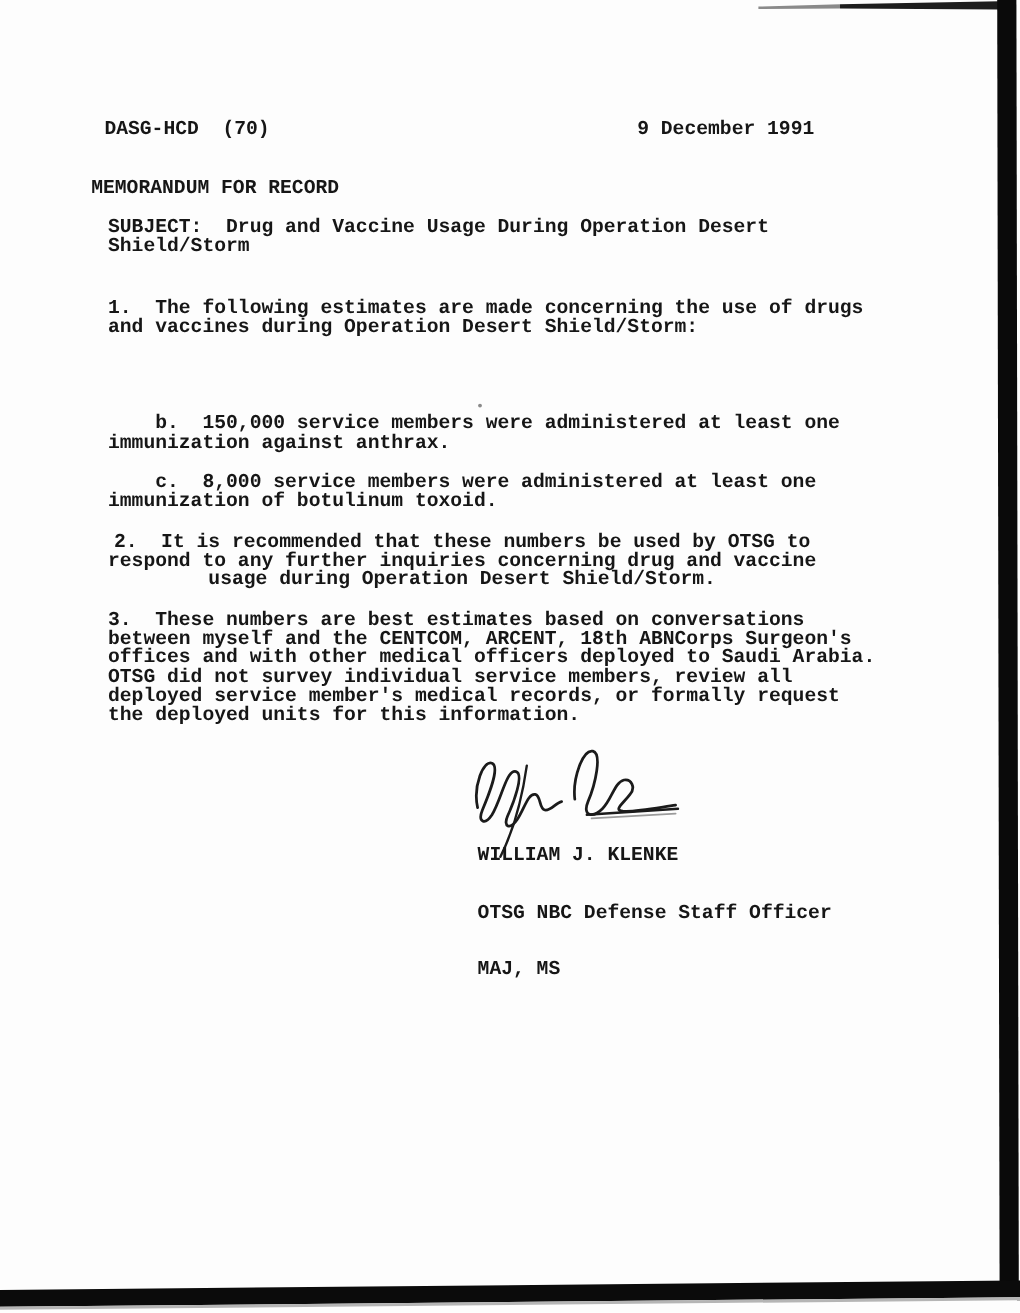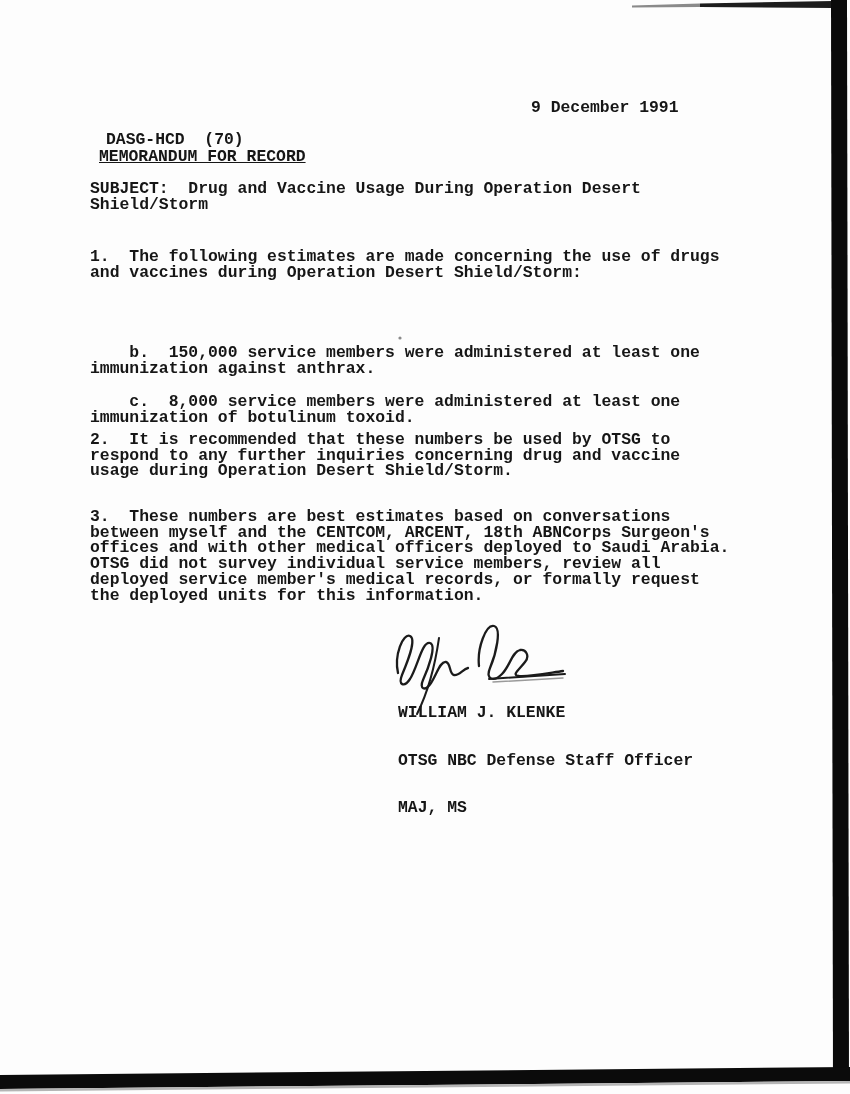--- a/index.html
+++ b/index.html
@@ -2,29 +2,29 @@
 <html><head>
 <meta charset="utf-8">
 <style>
   html,body{margin:0;padding:0;background:#ffffff;}
   .page{
     position:relative;width:850px;height:1094px;background:#fdfdfd;overflow:hidden;
     font-family:"Liberation Mono","DejaVu Sans Mono",monospace;
     font-weight:700;color:#161616;font-size:16.4px;line-height:15.7px;
   }
   .ln{position:absolute;white-space:pre;}
-  .ref{left:106px;top:100px;margin-top:32px;}
+  .ref{left:87px;top:100px;}
   .date{left:531px;top:100px;}
-  .memo{left:99px;top:149px;text-decoration:underline;}
+  .memo{left:76px;top:149px;}
   .subject{left:90px;top:181px;}
   .p1{left:90px;top:249px;}
   .p1a{left:90px;top:296px;}
   .p1b{left:90px;top:345px;}
   .p1c{left:90px;top:394px;}
-  .p2{left:90px;top:432px;}
+  .p2{left:90px;top:444px;text-align:center;}
   .p3{left:90px;top:509px;}
   .signature{position:absolute;left:393px;top:616px;}
   .sigblock{position:absolute;left:398px;top:674px;white-space:pre;}
   .artifacts{position:absolute;left:0;top:0;pointer-events:none;}
 </style>
 </head>
 <body>
 
 <div class="page">
 

